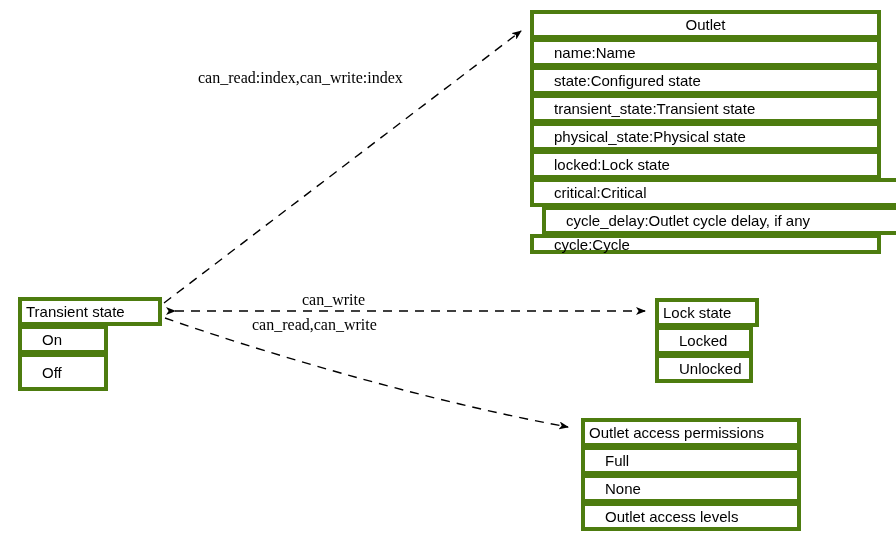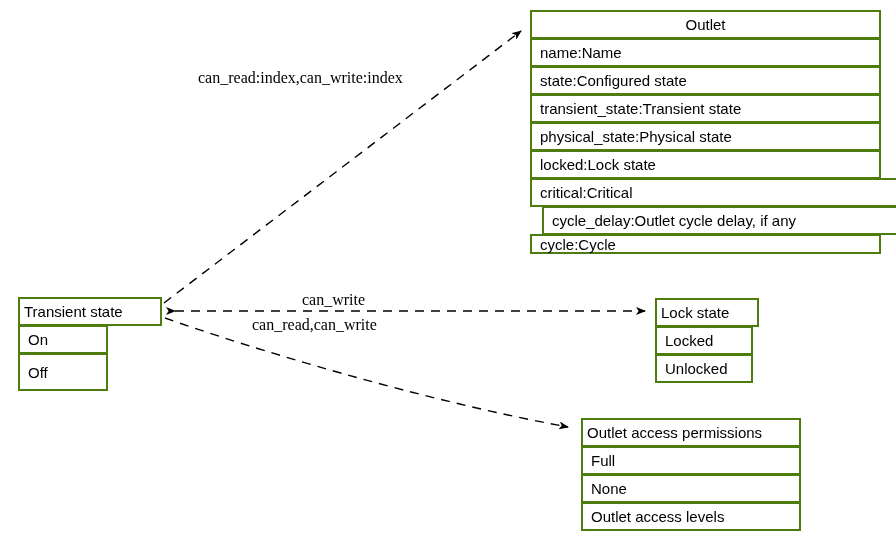--- a/index.html
+++ b/index.html
@@ -17,38 +17,38 @@
     font-family: "Liberation Sans", sans-serif;
   }
   
   .entity {
     position: absolute;
     box-sizing: border-box;
   }
   .e-row {
     position: absolute;
     box-sizing: border-box;
-    border: 2px solid #4d7c0f;
+    border: 4px solid #4d7c0f;
     background: #ffffff;
     font-family: "Liberation Sans", sans-serif;
     font-size: 15px;
     line-height: 1;
     color: #000000;
     white-space: nowrap;
     display: flex;
     align-items: center;
     overflow: visible;
   }
   .e-row.head {
     justify-content: center;
     z-index: 3;
   }
   .e-row.attr {
     justify-content: flex-start;
-    padding-left: 8px;
+    padding-left: 20px;
     z-index: 2;
   }
   .e-row.head.left {
     justify-content: flex-start;
     padding-left: 4px;
   }
   
   .edge-layer {
     position: absolute;
     left: 0;

